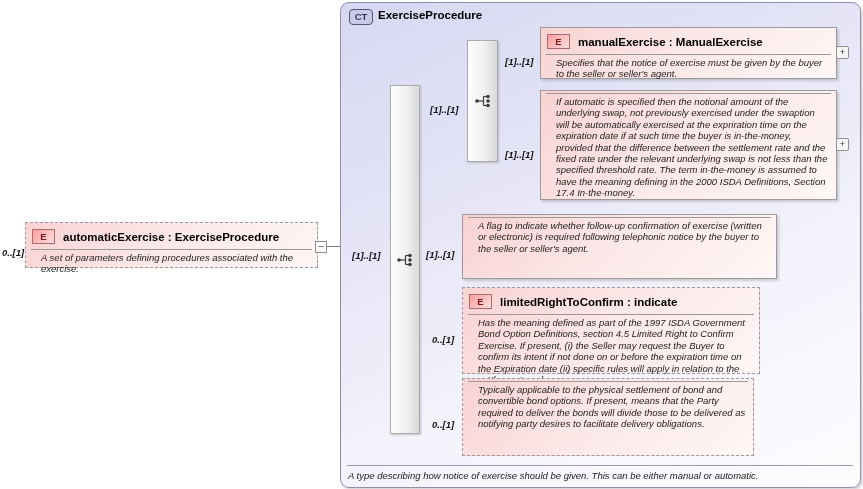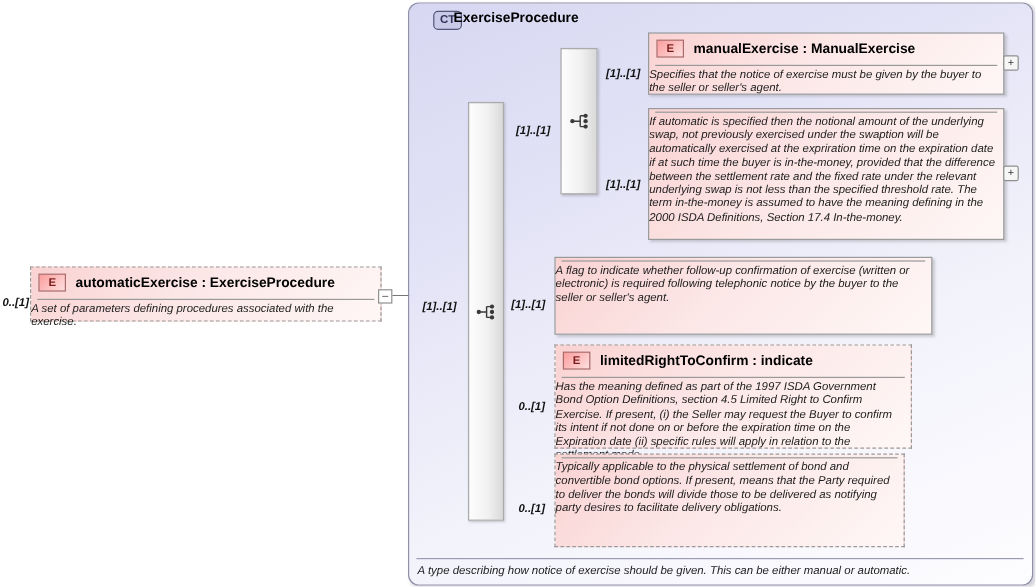--- a/index.html
+++ b/index.html
@@ -10,21 +10,21 @@
   #wires{position:absolute;left:0;top:0;width:863px;height:489px;pointer-events:none;}
 
   
   .ct-box{
     position:absolute;left:340px;top:2px;width:519px;height:484px;
     border:1px solid #8f8fa8;border-radius:9px;
     background:linear-gradient(155deg,#d7d7f2 0%,#e2e2f6 28%,#f2f2fb 62%,#fdfdff 100%);
     box-shadow:2px 2px 3px rgba(80,80,110,0.25);
   }
   .ct-badge{
-    position:absolute;left:20px;top:6px;width:22px;height:14px;
+    position:absolute;left:8px;top:6px;width:22px;height:14px;
     border:1px solid #55557a;border-radius:4px;background:#c9c9e8;
     color:#33335c;font-size:9.5px;font-weight:bold;text-align:center;line-height:14px;
   }
   .ct-title{position:absolute;left:37px;top:6px;font-size:11.5px;font-weight:bold;color:#000;}
   .ct-footer-sep{position:absolute;left:6px;bottom:21px;width:506px;border-top:1px solid #9a9ab4;}
   .ct-footer{
     position:absolute;left:7px;bottom:6px;width:500px;
     font-size:9.5px;font-style:italic;color:#222;
   }
 
@@ -38,21 +38,21 @@
   .ebox.dashed{border:1px dashed #9a9a9a;box-shadow:none;}
   .ebox .hdr{position:relative;height:20px;padding:4px 6px 0 6px;}
   .ebadge{
     display:inline-block;width:21px;height:13px;vertical-align:middle;
     border:1px solid #aa6a6a;background:linear-gradient(135deg,#fc9d9d,#fddfdf);
     color:#7c1d1d;font-size:9.5px;font-weight:bold;text-align:center;line-height:13px;
   }
   .etitle{font-size:11.5px;font-weight:bold;color:#000;margin-left:8px;vertical-align:middle;}
   .sep{border-top:1px solid #999;margin:2px 5px 0 5px;}
   .desc{
-    padding:2px 6px 2px 0;font-size:9.5px;font-style:italic;color:#1c1c1c;line-height:1.2;
+    padding:2px 6px 2px 15px;font-size:9.5px;font-style:italic;color:#1c1c1c;line-height:1.2;
   }
 
   
   .card{position:absolute;font-size:9.5px;font-weight:bold;font-style:italic;color:#111;white-space:nowrap;margin-top:16px;}
 
   
   .bar{
     position:absolute;
     background:linear-gradient(to right,#fdfdfd 0%,#f1f1f1 55%,#d9d9d9 100%);
     border:1px solid #ababab;box-shadow:1px 1px 2px rgba(90,90,90,0.3);

